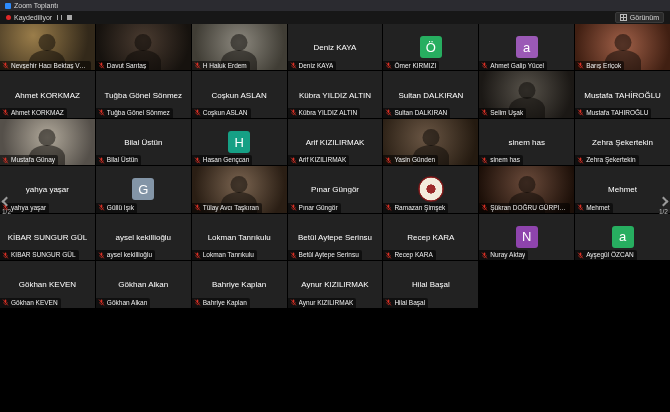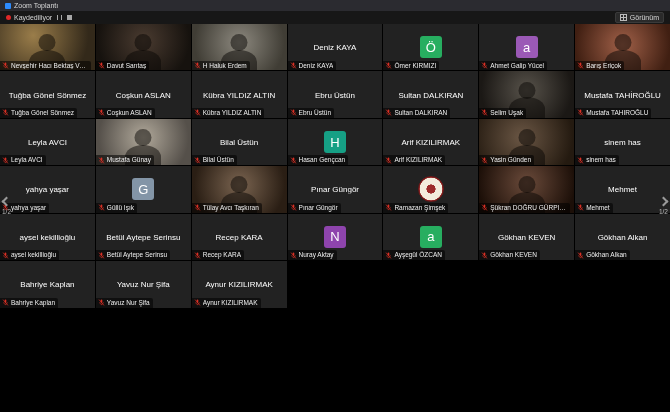--- a/index.html
+++ b/index.html
@@ -213,20 +213,34 @@
         <rect x="4.6" y="1" width="2.8" height="5.5" rx="1.4" fill="#d93025"></rect>
         <path d="M3 5.2v.8a3 3 0 0 0 6 0v-.8" stroke="#d93025" fill="none" stroke-width="1"></path>
         <line x1="6" y1="9" x2="6" y2="10.5" stroke="#d93025" stroke-width="1"></line>
         <line x1="1.8" y1="1" x2="10.2" y2="11" stroke="#d93025" stroke-width="1.3"></line>
       </svg>
       <span class="label-text">Barış Eriçok</span>
     </div>
   </div>
       <div class="tile">
 
+    <div class="center-name">Ahmet KORKMAZ</div>
+
+    <div class="label">
+      <svg class="mic" viewBox="0 0 12 12">
+        <rect x="4.6" y="1" width="2.8" height="5.5" rx="1.4" fill="#d93025"></rect>
+        <path d="M3 5.2v.8a3 3 0 0 0 6 0v-.8" stroke="#d93025" fill="none" stroke-width="1"></path>
+        <line x1="6" y1="9" x2="6" y2="10.5" stroke="#d93025" stroke-width="1"></line>
+        <line x1="1.8" y1="1" x2="10.2" y2="11" stroke="#d93025" stroke-width="1.3"></line>
+      </svg>
+      <span class="label-text">Ahmet KORKMAZ</span>
+    </div>
+  </div>
+      <div class="tile">
+
     <div class="center-name">Tuğba Gönel Sönmez</div>
 
     <div class="label">
       <svg class="mic" viewBox="0 0 12 12">
         <rect x="4.6" y="1" width="2.8" height="5.5" rx="1.4" fill="#d93025"></rect>
         <path d="M3 5.2v.8a3 3 0 0 0 6 0v-.8" stroke="#d93025" fill="none" stroke-width="1"></path>
         <line x1="6" y1="9" x2="6" y2="10.5" stroke="#d93025" stroke-width="1"></line>
         <line x1="1.8" y1="1" x2="10.2" y2="11" stroke="#d93025" stroke-width="1.3"></line>
       </svg>
       <span class="label-text">Tuğba Gönel Sönmez</span>
@@ -255,34 +269,20 @@
         <rect x="4.6" y="1" width="2.8" height="5.5" rx="1.4" fill="#d93025"></rect>
         <path d="M3 5.2v.8a3 3 0 0 0 6 0v-.8" stroke="#d93025" fill="none" stroke-width="1"></path>
         <line x1="6" y1="9" x2="6" y2="10.5" stroke="#d93025" stroke-width="1"></line>
         <line x1="1.8" y1="1" x2="10.2" y2="11" stroke="#d93025" stroke-width="1.3"></line>
       </svg>
       <span class="label-text">Kübra YILDIZ ALTIN</span>
     </div>
   </div>
       <div class="tile">
 
-    <div class="center-name">Ebru Üstün</div>
-
-    <div class="label">
-      <svg class="mic" viewBox="0 0 12 12">
-        <rect x="4.6" y="1" width="2.8" height="5.5" rx="1.4" fill="#d93025"></rect>
-        <path d="M3 5.2v.8a3 3 0 0 0 6 0v-.8" stroke="#d93025" fill="none" stroke-width="1"></path>
-        <line x1="6" y1="9" x2="6" y2="10.5" stroke="#d93025" stroke-width="1"></line>
-        <line x1="1.8" y1="1" x2="10.2" y2="11" stroke="#d93025" stroke-width="1.3"></line>
-      </svg>
-      <span class="label-text">Ebru Üstün</span>
-    </div>
-  </div>
-      <div class="tile">
-
     <div class="center-name">Sultan DALKIRAN</div>
 
     <div class="label">
       <svg class="mic" viewBox="0 0 12 12">
         <rect x="4.6" y="1" width="2.8" height="5.5" rx="1.4" fill="#d93025"></rect>
         <path d="M3 5.2v.8a3 3 0 0 0 6 0v-.8" stroke="#d93025" fill="none" stroke-width="1"></path>
         <line x1="6" y1="9" x2="6" y2="10.5" stroke="#d93025" stroke-width="1"></line>
         <line x1="1.8" y1="1" x2="10.2" y2="11" stroke="#d93025" stroke-width="1.3"></line>
       </svg>
       <span class="label-text">Sultan DALKIRAN</span>
@@ -312,34 +312,20 @@
       <svg class="mic" viewBox="0 0 12 12">
         <rect x="4.6" y="1" width="2.8" height="5.5" rx="1.4" fill="#d93025"></rect>
         <path d="M3 5.2v.8a3 3 0 0 0 6 0v-.8" stroke="#d93025" fill="none" stroke-width="1"></path>
         <line x1="6" y1="9" x2="6" y2="10.5" stroke="#d93025" stroke-width="1"></line>
         <line x1="1.8" y1="1" x2="10.2" y2="11" stroke="#d93025" stroke-width="1.3"></line>
       </svg>
       <span class="label-text">Mustafa TAHİROĞLU</span>
     </div>
   </div>
       <div class="tile">
-
-    <div class="center-name">Leyla AVCI</div>
-
-    <div class="label">
-      <svg class="mic" viewBox="0 0 12 12">
-        <rect x="4.6" y="1" width="2.8" height="5.5" rx="1.4" fill="#d93025"></rect>
-        <path d="M3 5.2v.8a3 3 0 0 0 6 0v-.8" stroke="#d93025" fill="none" stroke-width="1"></path>
-        <line x1="6" y1="9" x2="6" y2="10.5" stroke="#d93025" stroke-width="1"></line>
-        <line x1="1.8" y1="1" x2="10.2" y2="11" stroke="#d93025" stroke-width="1.3"></line>
-      </svg>
-      <span class="label-text">Leyla AVCI</span>
-    </div>
-  </div>
-      <div class="tile">
     <div class="video v6">
       <div class="head"></div>
       <div class="torso"></div>
     </div>
 
     <div class="label">
       <svg class="mic" viewBox="0 0 12 12">
         <rect x="4.6" y="1" width="2.8" height="5.5" rx="1.4" fill="#d93025"></rect>
         <path d="M3 5.2v.8a3 3 0 0 0 6 0v-.8" stroke="#d93025" fill="none" stroke-width="1"></path>
         <line x1="6" y1="9" x2="6" y2="10.5" stroke="#d93025" stroke-width="1"></line>
@@ -415,20 +401,34 @@
         <rect x="4.6" y="1" width="2.8" height="5.5" rx="1.4" fill="#d93025"></rect>
         <path d="M3 5.2v.8a3 3 0 0 0 6 0v-.8" stroke="#d93025" fill="none" stroke-width="1"></path>
         <line x1="6" y1="9" x2="6" y2="10.5" stroke="#d93025" stroke-width="1"></line>
         <line x1="1.8" y1="1" x2="10.2" y2="11" stroke="#d93025" stroke-width="1.3"></line>
       </svg>
       <span class="label-text">sinem has</span>
     </div>
   </div>
       <div class="tile">
 
+    <div class="center-name">Zehra Şekertekin</div>
+
+    <div class="label">
+      <svg class="mic" viewBox="0 0 12 12">
+        <rect x="4.6" y="1" width="2.8" height="5.5" rx="1.4" fill="#d93025"></rect>
+        <path d="M3 5.2v.8a3 3 0 0 0 6 0v-.8" stroke="#d93025" fill="none" stroke-width="1"></path>
+        <line x1="6" y1="9" x2="6" y2="10.5" stroke="#d93025" stroke-width="1"></line>
+        <line x1="1.8" y1="1" x2="10.2" y2="11" stroke="#d93025" stroke-width="1.3"></line>
+      </svg>
+      <span class="label-text">Zehra Şekertekin</span>
+    </div>
+  </div>
+      <div class="tile">
+
     <div class="center-name">yahya yaşar</div>
 
     <div class="label">
       <svg class="mic" viewBox="0 0 12 12">
         <rect x="4.6" y="1" width="2.8" height="5.5" rx="1.4" fill="#d93025"></rect>
         <path d="M3 5.2v.8a3 3 0 0 0 6 0v-.8" stroke="#d93025" fill="none" stroke-width="1"></path>
         <line x1="6" y1="9" x2="6" y2="10.5" stroke="#d93025" stroke-width="1"></line>
         <line x1="1.8" y1="1" x2="10.2" y2="11" stroke="#d93025" stroke-width="1.3"></line>
       </svg>
       <span class="label-text">yahya yaşar</span>
@@ -516,34 +516,62 @@
         <rect x="4.6" y="1" width="2.8" height="5.5" rx="1.4" fill="#d93025"></rect>
         <path d="M3 5.2v.8a3 3 0 0 0 6 0v-.8" stroke="#d93025" fill="none" stroke-width="1"></path>
         <line x1="6" y1="9" x2="6" y2="10.5" stroke="#d93025" stroke-width="1"></line>
         <line x1="1.8" y1="1" x2="10.2" y2="11" stroke="#d93025" stroke-width="1.3"></line>
       </svg>
       <span class="label-text">Mehmet</span>
     </div>
   </div>
       <div class="tile">
 
+    <div class="center-name">KİBAR SUNGUR GÜL</div>
+
+    <div class="label">
+      <svg class="mic" viewBox="0 0 12 12">
+        <rect x="4.6" y="1" width="2.8" height="5.5" rx="1.4" fill="#d93025"></rect>
+        <path d="M3 5.2v.8a3 3 0 0 0 6 0v-.8" stroke="#d93025" fill="none" stroke-width="1"></path>
+        <line x1="6" y1="9" x2="6" y2="10.5" stroke="#d93025" stroke-width="1"></line>
+        <line x1="1.8" y1="1" x2="10.2" y2="11" stroke="#d93025" stroke-width="1.3"></line>
+      </svg>
+      <span class="label-text">KİBAR SUNGUR GÜL</span>
+    </div>
+  </div>
+      <div class="tile">
+
     <div class="center-name">aysel kekillioğlu</div>
 
     <div class="label">
       <svg class="mic" viewBox="0 0 12 12">
         <rect x="4.6" y="1" width="2.8" height="5.5" rx="1.4" fill="#d93025"></rect>
         <path d="M3 5.2v.8a3 3 0 0 0 6 0v-.8" stroke="#d93025" fill="none" stroke-width="1"></path>
         <line x1="6" y1="9" x2="6" y2="10.5" stroke="#d93025" stroke-width="1"></line>
         <line x1="1.8" y1="1" x2="10.2" y2="11" stroke="#d93025" stroke-width="1.3"></line>
       </svg>
       <span class="label-text">aysel kekillioğlu</span>
     </div>
   </div>
       <div class="tile">
 
+    <div class="center-name">Lokman Tanrıkulu</div>
+
+    <div class="label">
+      <svg class="mic" viewBox="0 0 12 12">
+        <rect x="4.6" y="1" width="2.8" height="5.5" rx="1.4" fill="#d93025"></rect>
+        <path d="M3 5.2v.8a3 3 0 0 0 6 0v-.8" stroke="#d93025" fill="none" stroke-width="1"></path>
+        <line x1="6" y1="9" x2="6" y2="10.5" stroke="#d93025" stroke-width="1"></line>
+        <line x1="1.8" y1="1" x2="10.2" y2="11" stroke="#d93025" stroke-width="1.3"></line>
+      </svg>
+      <span class="label-text">Lokman Tanrıkulu</span>
+    </div>
+  </div>
+      <div class="tile">
+
     <div class="center-name">Betül Aytepe Serinsu</div>
 
     <div class="label">
       <svg class="mic" viewBox="0 0 12 12">
         <rect x="4.6" y="1" width="2.8" height="5.5" rx="1.4" fill="#d93025"></rect>
         <path d="M3 5.2v.8a3 3 0 0 0 6 0v-.8" stroke="#d93025" fill="none" stroke-width="1"></path>
         <line x1="6" y1="9" x2="6" y2="10.5" stroke="#d93025" stroke-width="1"></line>
         <line x1="1.8" y1="1" x2="10.2" y2="11" stroke="#d93025" stroke-width="1.3"></line>
       </svg>
       <span class="label-text">Betül Aytepe Serinsu</span>
@@ -628,44 +656,44 @@
         <rect x="4.6" y="1" width="2.8" height="5.5" rx="1.4" fill="#d93025"></rect>
         <path d="M3 5.2v.8a3 3 0 0 0 6 0v-.8" stroke="#d93025" fill="none" stroke-width="1"></path>
         <line x1="6" y1="9" x2="6" y2="10.5" stroke="#d93025" stroke-width="1"></line>
         <line x1="1.8" y1="1" x2="10.2" y2="11" stroke="#d93025" stroke-width="1.3"></line>
       </svg>
       <span class="label-text">Bahriye Kaplan</span>
     </div>
   </div>
       <div class="tile">
 
-    <div class="center-name">Yavuz Nur Şifa</div>
-
-    <div class="label">
-      <svg class="mic" viewBox="0 0 12 12">
-        <rect x="4.6" y="1" width="2.8" height="5.5" rx="1.4" fill="#d93025"></rect>
-        <path d="M3 5.2v.8a3 3 0 0 0 6 0v-.8" stroke="#d93025" fill="none" stroke-width="1"></path>
-        <line x1="6" y1="9" x2="6" y2="10.5" stroke="#d93025" stroke-width="1"></line>
-        <line x1="1.8" y1="1" x2="10.2" y2="11" stroke="#d93025" stroke-width="1.3"></line>
-      </svg>
-      <span class="label-text">Yavuz Nur Şifa</span>
-    </div>
-  </div>
-      <div class="tile">
-
     <div class="center-name">Aynur KIZILIRMAK</div>
 
     <div class="label">
       <svg class="mic" viewBox="0 0 12 12">
         <rect x="4.6" y="1" width="2.8" height="5.5" rx="1.4" fill="#d93025"></rect>
         <path d="M3 5.2v.8a3 3 0 0 0 6 0v-.8" stroke="#d93025" fill="none" stroke-width="1"></path>
         <line x1="6" y1="9" x2="6" y2="10.5" stroke="#d93025" stroke-width="1"></line>
         <line x1="1.8" y1="1" x2="10.2" y2="11" stroke="#d93025" stroke-width="1.3"></line>
       </svg>
       <span class="label-text">Aynur KIZILIRMAK</span>
+    </div>
+  </div>
+      <div class="tile">
+
+    <div class="center-name">Hilal Başal</div>
+
+    <div class="label">
+      <svg class="mic" viewBox="0 0 12 12">
+        <rect x="4.6" y="1" width="2.8" height="5.5" rx="1.4" fill="#d93025"></rect>
+        <path d="M3 5.2v.8a3 3 0 0 0 6 0v-.8" stroke="#d93025" fill="none" stroke-width="1"></path>
+        <line x1="6" y1="9" x2="6" y2="10.5" stroke="#d93025" stroke-width="1"></line>
+        <line x1="1.8" y1="1" x2="10.2" y2="11" stroke="#d93025" stroke-width="1.3"></line>
+      </svg>
+      <span class="label-text">Hilal Başal</span>
     </div>
   </div>
     </div>
 
   <div class="nav nav-left">
     <span class="chev chev-left"></span>
     <span class="page-ind">1/2</span>
   </div>
   <div class="nav nav-right">
     <span class="chev chev-right"></span>

